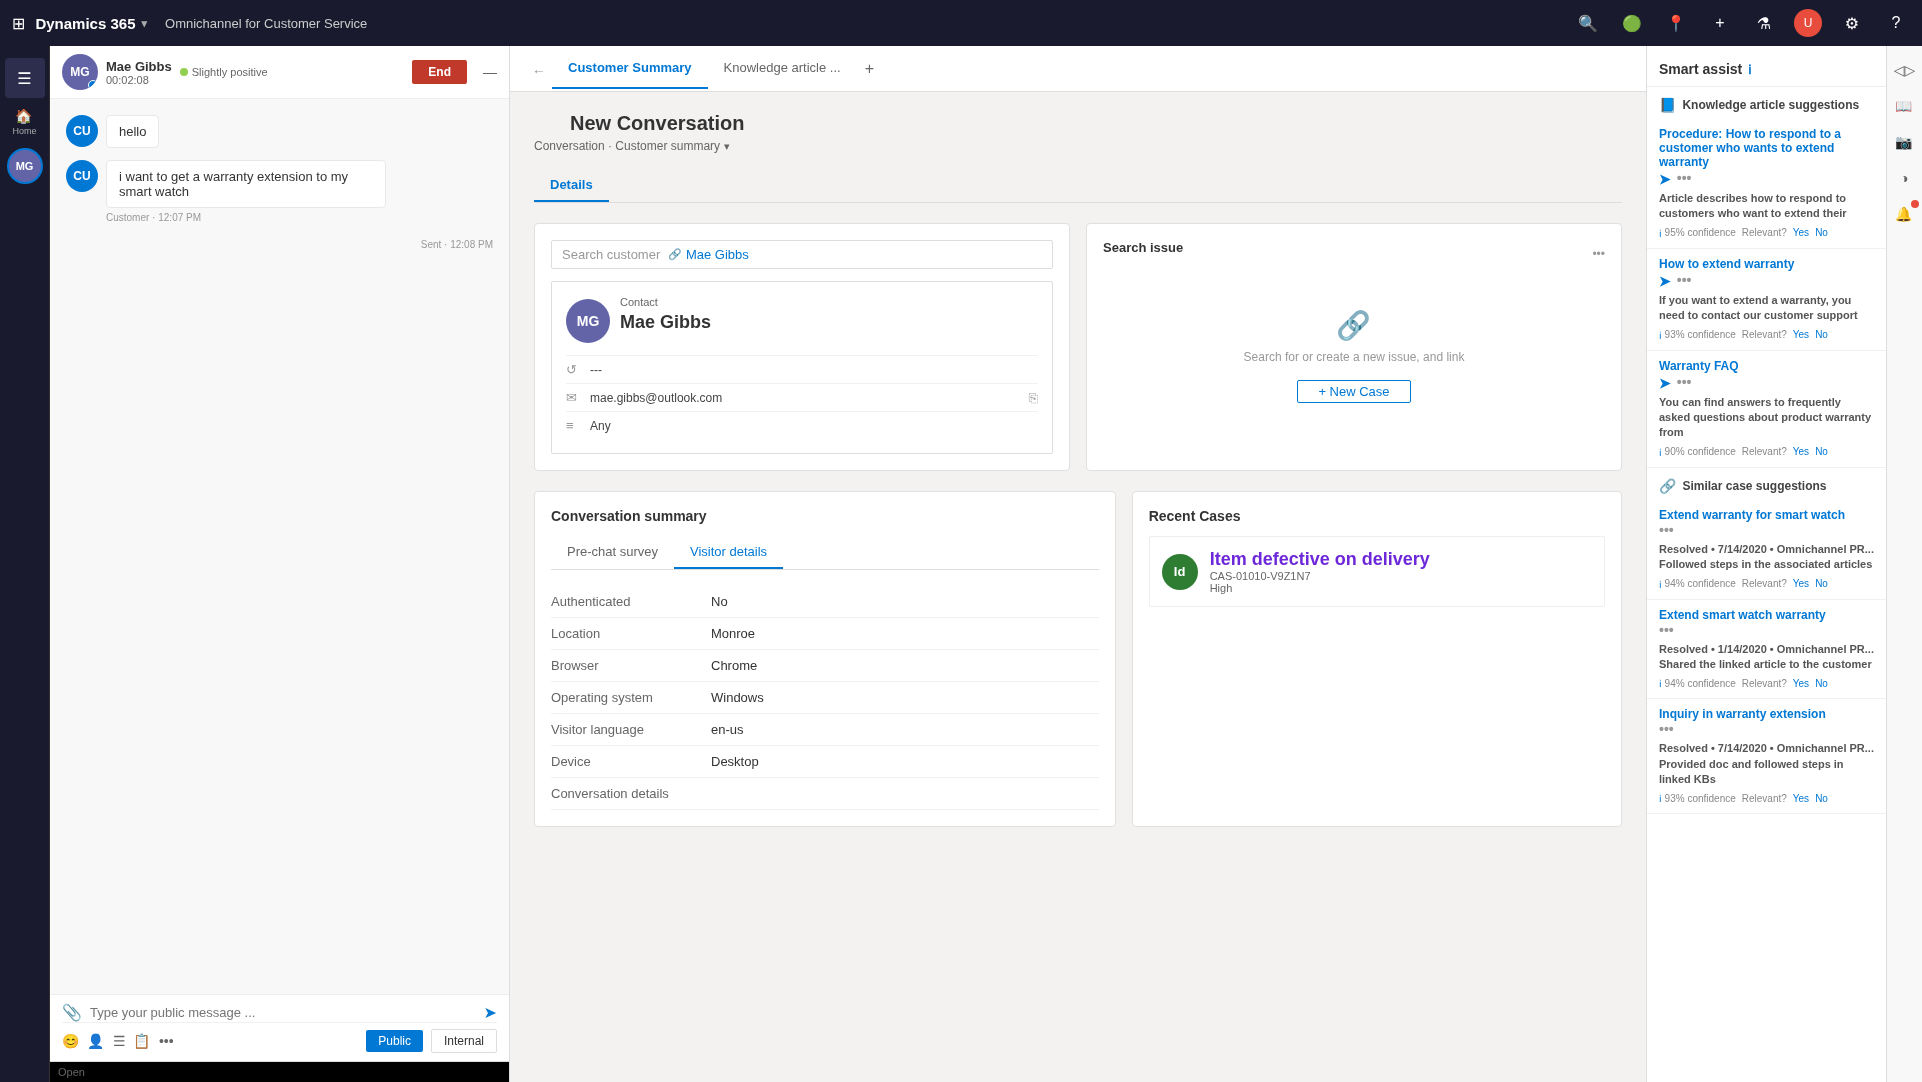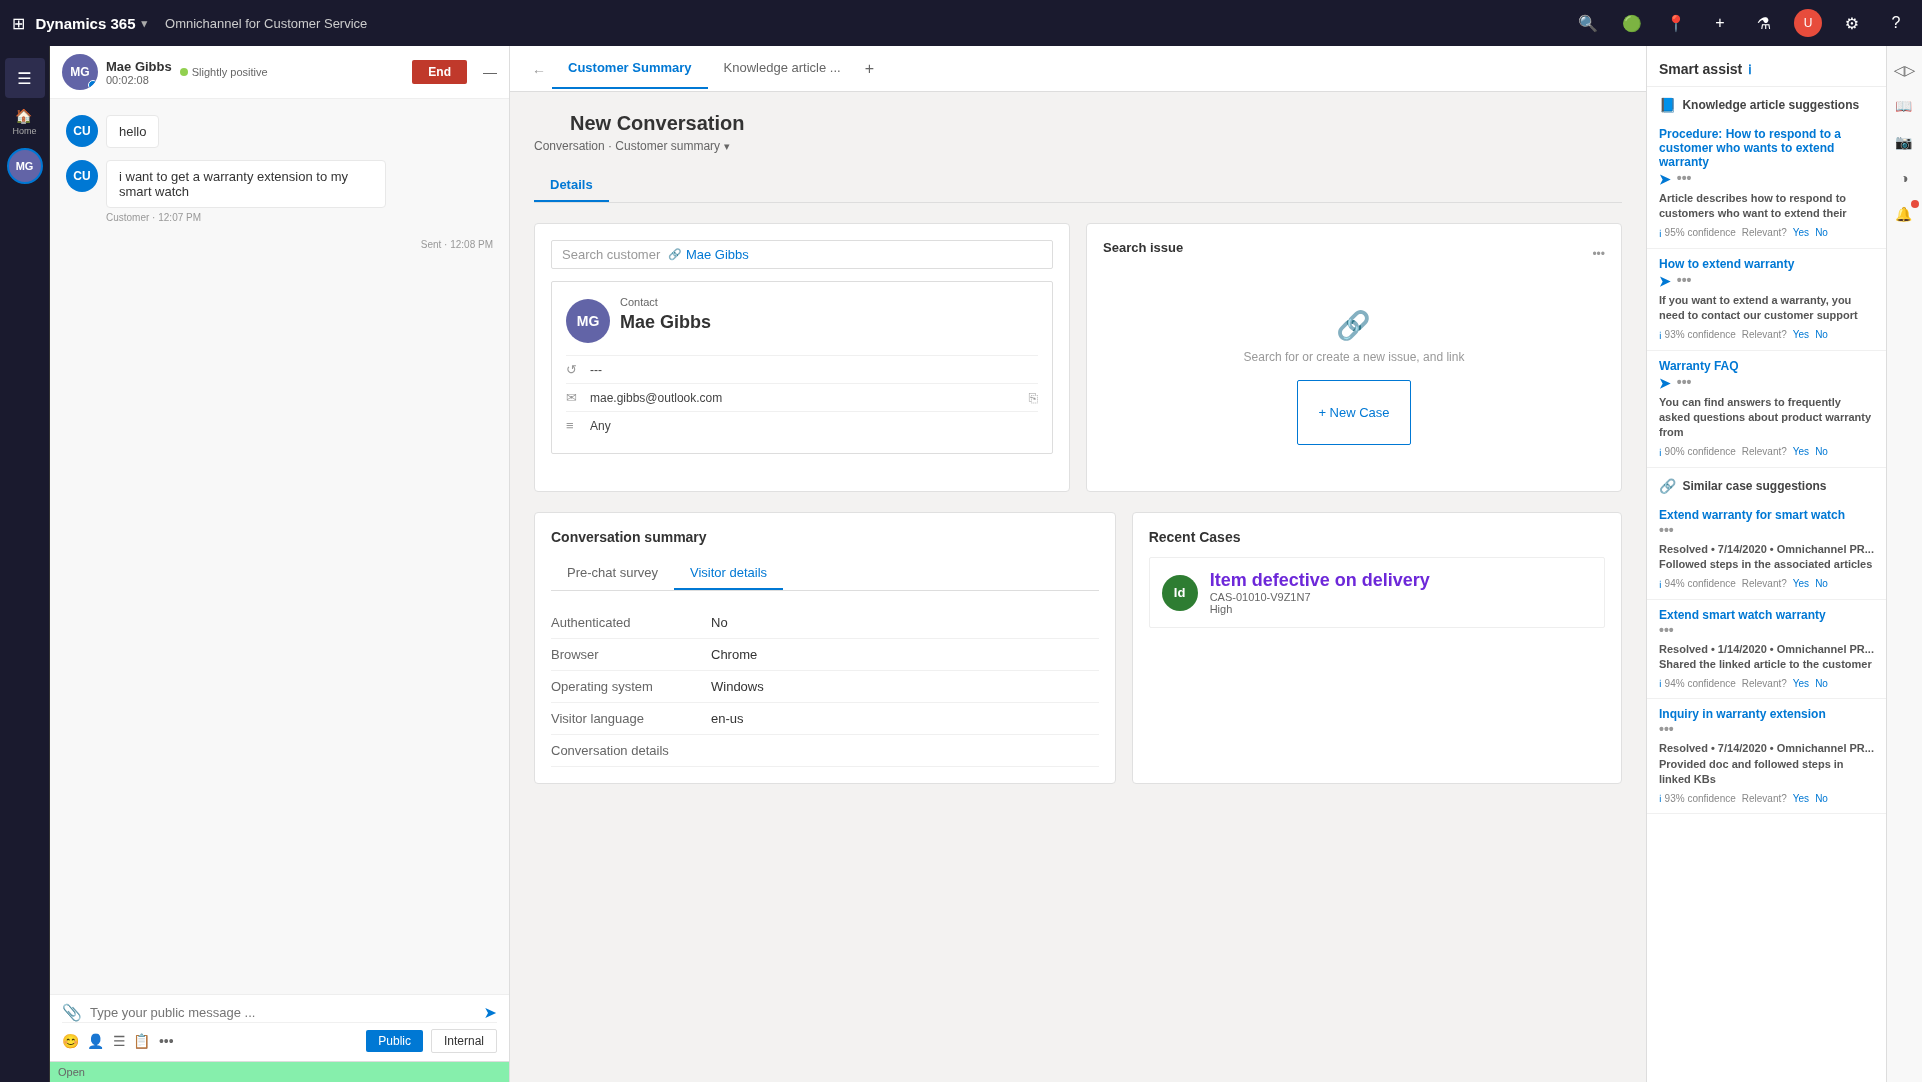--- a/index.html
+++ b/index.html
@@ -253,21 +253,21 @@
       border: 1px solid #ddd;
       padding: 4px 12px;
       border-radius: 2px;
       font-size: 12px;
       cursor: pointer;
     }
     .open-label {
       font-size: 11px;
       color: #666;
       padding: 4px 8px;
-      background: #86efac;
+      background: #000000;
       border-top: 1px solid #ddd;
       text-align: left;
     }
 
     
     .main-content {
       flex: 1;
       display: flex;
       flex-direction: column;
     }
@@ -435,21 +435,21 @@
       gap: 8px;
     }
     .issue-icon {
       font-size: 28px;
       color: #ccc;
     }
     .new-case-btn {
       background: white;
       border: 1px solid #0078d4;
       color: #0078d4;
-      padding: 24px 20px;
+      padding: 3px 20px;
       border-radius: 2px;
       font-size: 13px;
       cursor: pointer;
       margin-top: 8px;
     }
     .summary-title {
       font-size: 14px;
       font-weight: 600;
       color: #333;
       margin-bottom: 12px;
@@ -840,30 +840,38 @@
             <div class="inner-tab active">
               <span>Visitor details</span>
             </div>
           </div>
           <div class="summary-table">
             <div class="summary-row">
               <span class="summary-label">Authenticated</span>
               <span class="summary-value">No</span>
             </div>
             <div class="summary-row">
+              <span class="summary-label">Location</span>
+              <span class="summary-value">Monroe</span>
+            </div>
+            <div class="summary-row">
               <span class="summary-label">Browser</span>
               <span class="summary-value">Chrome</span>
             </div>
             <div class="summary-row">
               <span class="summary-label">Operating system</span>
               <span class="summary-value">Windows</span>
             </div>
             <div class="summary-row">
               <span class="summary-label">Visitor language</span>
               <span class="summary-value">en-us</span>
+            </div>
+            <div class="summary-row">
+              <span class="summary-label">Device</span>
+              <span class="summary-value">Desktop</span>
             </div>
             <div class="summary-row">
               <span class="summary-label">Conversation details</span>
             </div>
           </div>
         </div>
 
         <div class="card recent-cases-card">
           <div class="summary-title">Recent Cases</div>
           <div class="case-item">

